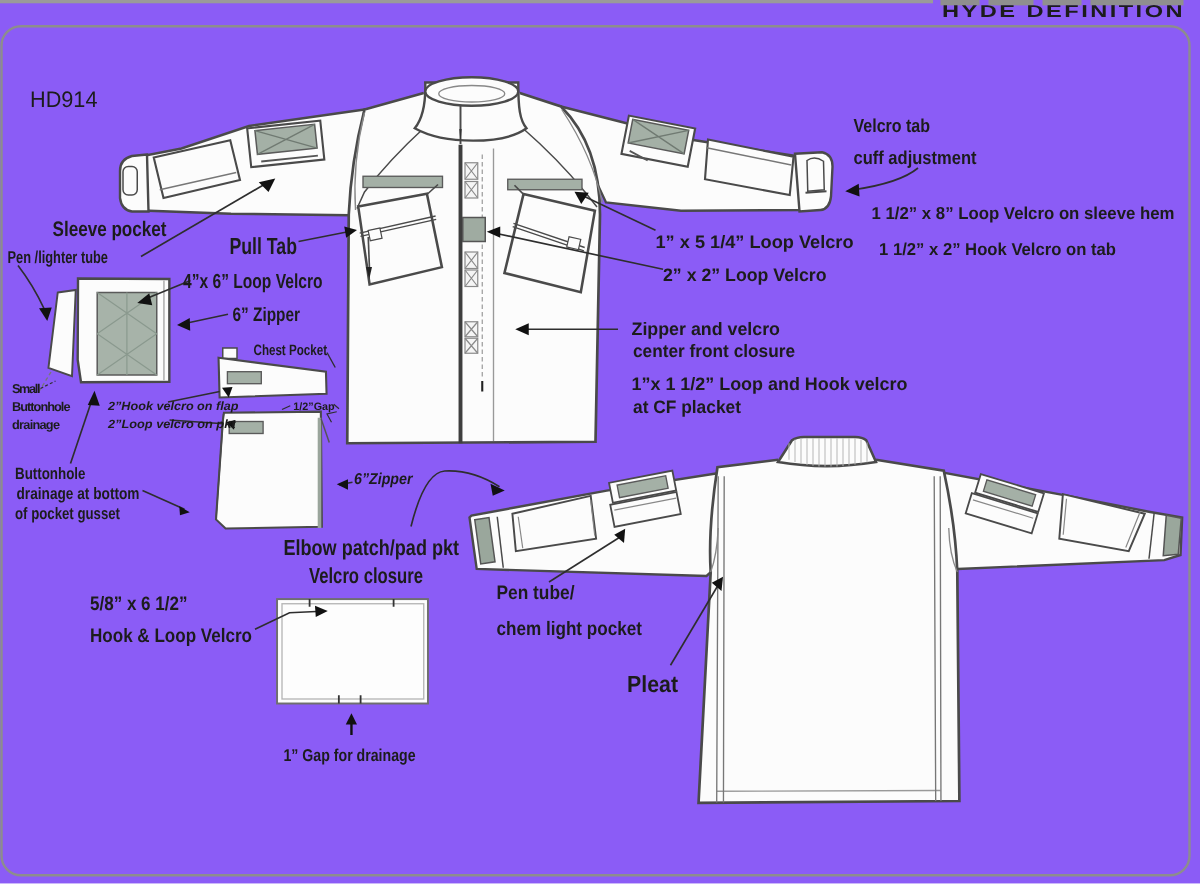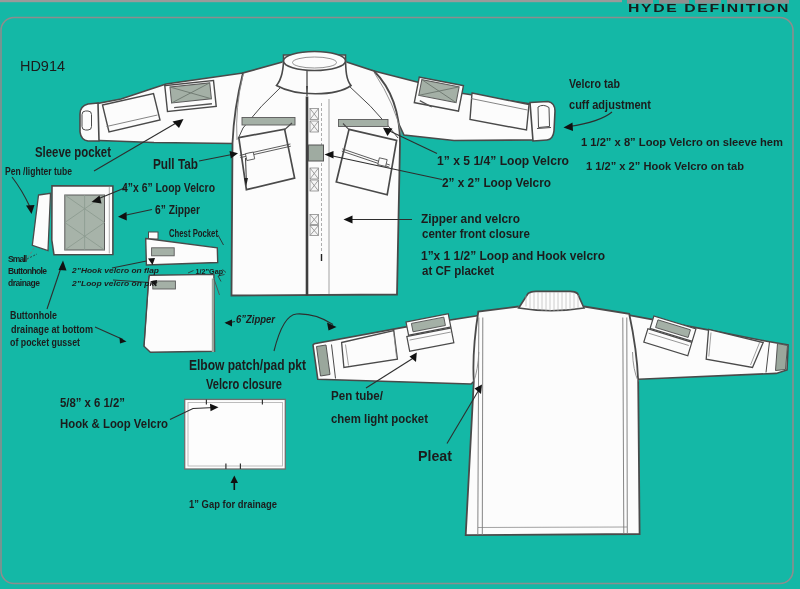--- a/index.html
+++ b/index.html
@@ -1,16 +1,16 @@
 <!DOCTYPE html>
 <html><head>
 <meta charset="utf-8">
 <style>
   html,body{margin:0;padding:0;background:#ffffff;}
-  #page{position:relative;width:800px;height:589px;background:#14b8a6;overflow:hidden;
+  #page{position:relative;width:800px;height:589px;background:#8b5cf6;overflow:hidden;
         font-family:"Liberation Sans", sans-serif;}
   svg{position:absolute;left:0;top:0;}
   text{font-family:"Liberation Sans", sans-serif;fill:#1c1c1c;}
 </style>
 </head>
 <body>
 <div id="page">
 <svg width="800" height="589" viewBox="0 0 800 589">
 <defs>
 <pattern id="hatch" width="3" height="3" patternUnits="userSpaceOnUse">

